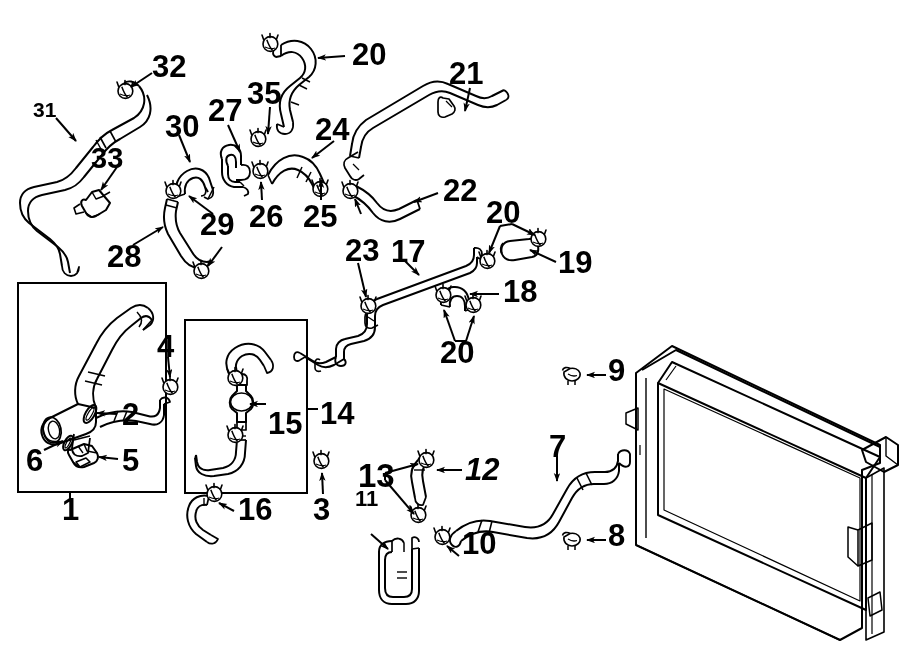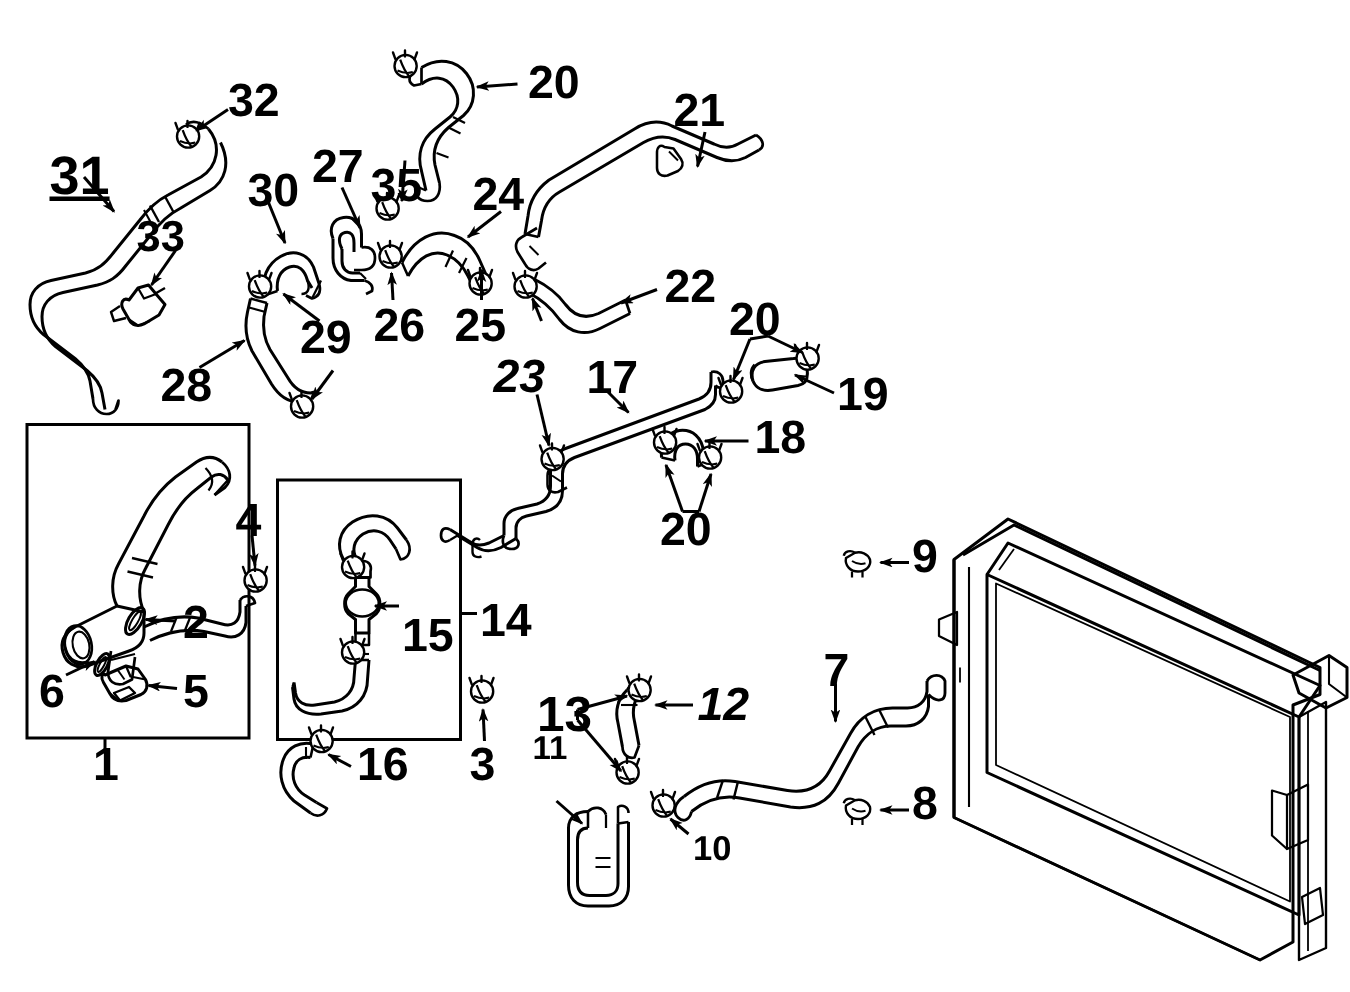--- a/index.html
+++ b/index.html
@@ -488,41 +488,41 @@
 
   <div class="callout-label" style="left:62px; top:494px; font-size:31px;">1</div>
   <div class="callout-label" style="left:122px; top:399px; font-size:31px;">2</div>
   <div class="callout-label" style="left:313px; top:494px; font-size:31px;">3</div>
   <div class="callout-label" style="left:157px; top:331px; font-size:31px;">4</div>
   <div class="callout-label" style="left:122px; top:445px; font-size:31px;">5</div>
   <div class="callout-label" style="left:26px; top:445px; font-size:31px;">6</div>
   <div class="callout-label" style="left:549px; top:431px; font-size:31px;">7</div>
   <div class="callout-label" style="left:608px; top:520px; font-size:31px;">8</div>
   <div class="callout-label" style="left:608px; top:355px; font-size:31px;">9</div>
-  <div class="callout-label" style="left:462px; top:554px; font-size:23px;">10</div>
+  <div class="callout-label" style="left:462px; top:528px; font-size:31px;">10</div>
   <div class="callout-label" style="left:355px; top:488px; font-size:22px;">11</div>
   <div class="callout-label" style="left:465px; top:454px; font-size:31px;font-style:italic;">12</div>
   <div class="callout-label" style="left:358px; top:459px; font-size:33px;text-align:center;">13</div>
   <div class="callout-label" style="left:320px; top:398px; font-size:31px;">14</div>
   <div class="callout-label" style="left:268px; top:408px; font-size:31px;">15</div>
   <div class="callout-label" style="left:238px; top:494px; font-size:31px;">16</div>
   <div class="callout-label" style="left:391px; top:236px; font-size:31px;">17</div>
   <div class="callout-label" style="left:503px; top:276px; font-size:31px;">18</div>
   <div class="callout-label" style="left:558px; top:247px; font-size:31px;">19</div>
   <div class="callout-label" style="left:486px; top:197px; font-size:31px;">20</div>
   <div class="callout-label" style="left:440px; top:337px; font-size:31px;">20</div>
   <div class="callout-label" style="left:449px; top:58px; font-size:31px;">21</div>
   <div class="callout-label" style="left:443px; top:175px; font-size:31px;">22</div>
-  <div class="callout-label" style="left:329px; top:235px; font-size:31px;font-style:italic;">23</div>
+  <div class="callout-label" style="left:345px; top:235px; font-size:31px;">23</div>
   <div class="callout-label" style="left:315px; top:114px; font-size:31px;">24</div>
   <div class="callout-label" style="left:303px; top:201px; font-size:31px;">25</div>
   <div class="callout-label" style="left:249px; top:201px; font-size:31px;">26</div>
   <div class="callout-label" style="left:208px; top:95px; font-size:31px;">27</div>
   <div class="callout-label" style="left:107px; top:241px; font-size:31px;">28</div>
   <div class="callout-label" style="left:200px; top:209px; font-size:31px;">29</div>
   <div class="callout-label" style="left:165px; top:111px; font-size:31px;">30</div>
-  <div class="callout-label" style="left:33px; top:99px; font-size:36px;text-decoration:underline;">31</div>
+  <div class="callout-label" style="left:33px; top:99px; font-size:21px;">31</div>
   <div class="callout-label" style="left:152px; top:51px; font-size:31px;">32</div>
   <div class="callout-label" style="left:91px; top:144px; font-size:29px;">33</div>
   <div class="callout-label" style="left:352px; top:39px; font-size:31px;">20</div>
-  <div class="callout-label" style="left:247px; top:78px; font-size:31px;margin-top:30px;">35</div>
+  <div class="callout-label" style="left:247px; top:78px; font-size:31px;">35</div>
 
 </div>
 
 </body></html>

